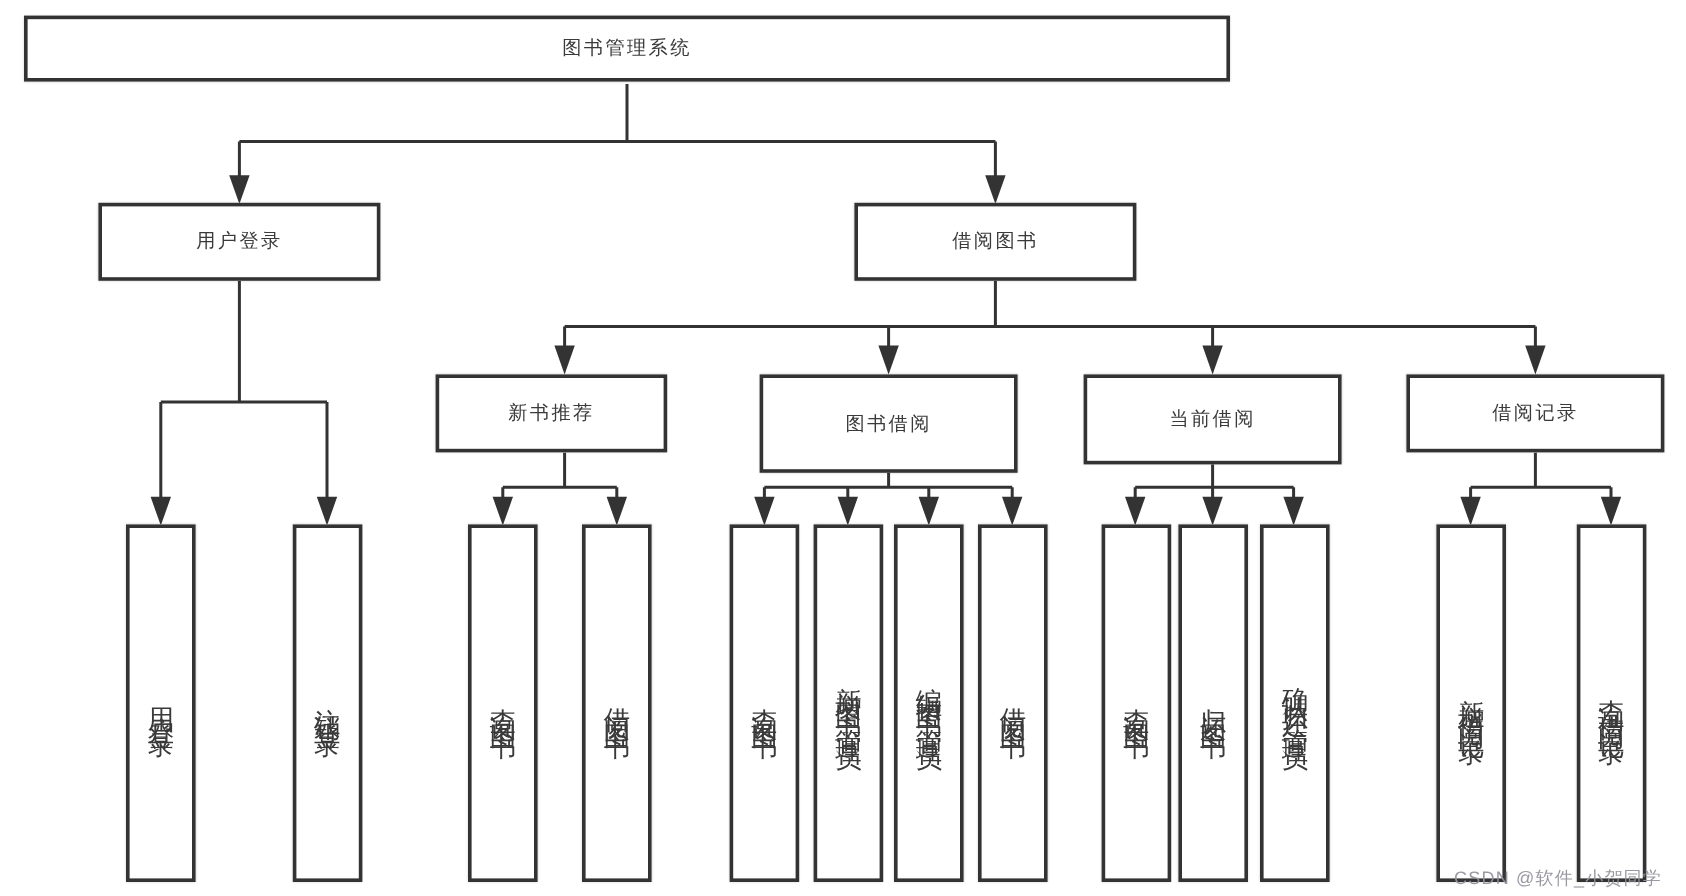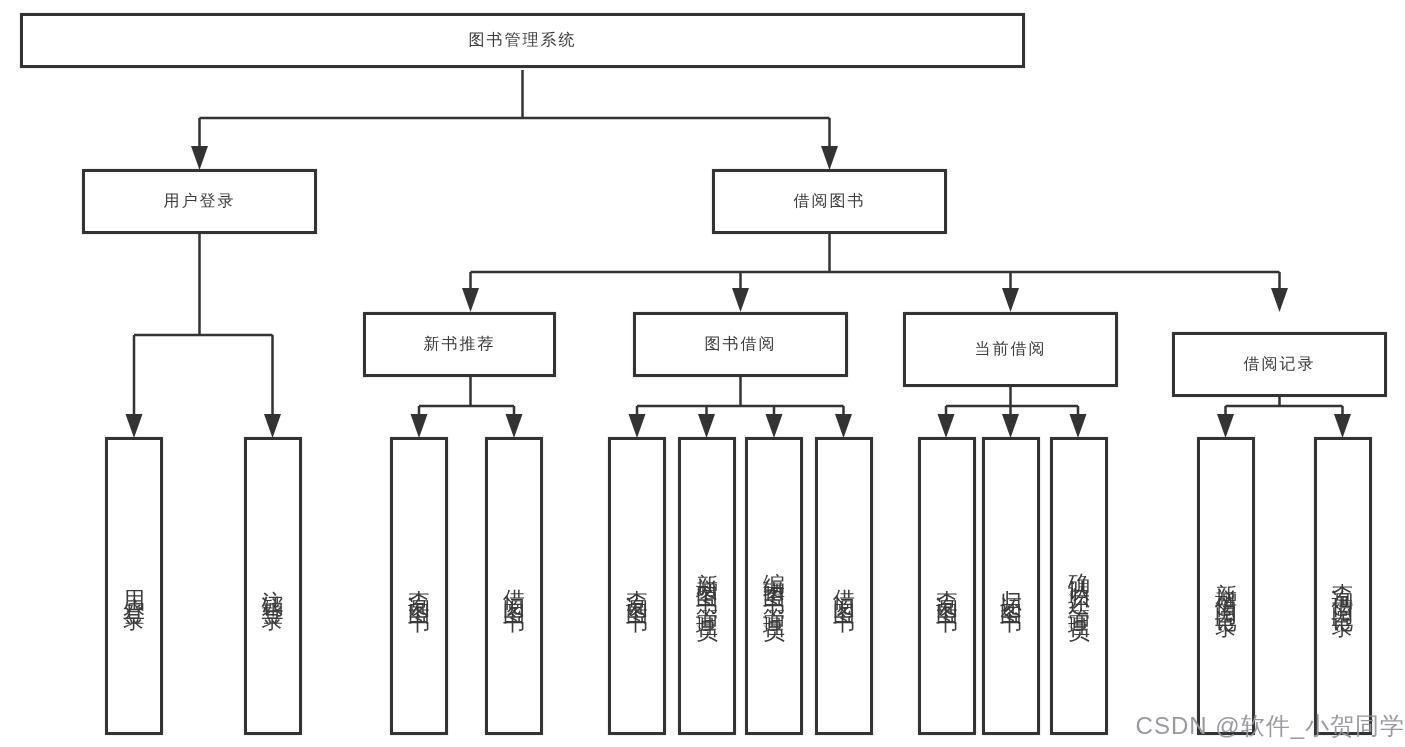--- a/index.html
+++ b/index.html
@@ -26,22 +26,22 @@
   .vbox{
     writing-mode:vertical-rl;
     text-orientation:mixed;
     letter-spacing:7px;
     line-height:1.1;
     font-size:22px;
     padding:6px 0;
   }
   .watermark{
     position:absolute;
-    right:0;bottom:5px;
-    font-size:24px;
+    right:20px;bottom:5px;
+    font-size:15px;
     color:rgba(148,148,156,0.95);
     letter-spacing:1px;
     white-space:nowrap;
     z-index:5;
   }
 </style>
 </head>
 <body>
 
 <div id="stage">
@@ -95,23 +95,23 @@
       <polygon fill="#333333" stroke="none" points="1334,414 1351,414 1342.5,438"></polygon>
     </g>
   </svg>
 
   <div class="box" style="left:20px;top:13px;width:1005px;height:55px;">图书管理系统</div>
 
   <div class="box" style="left:82px;top:169px;width:235px;height:65px;">用户登录</div>
   <div class="box" style="left:712px;top:169px;width:235px;height:65px;">借阅图书</div>
 
   <div class="box" style="left:363px;top:312px;width:193px;height:65px;">新书推荐</div>
-  <div class="box" style="left:633px;top:312px;width:215px;height:65px;">图书借阅</div>
+  <div class="box" style="left:633px;top:312px;width:215px;height:82px;">图书借阅</div>
   <div class="box" style="left:903px;top:312px;width:215px;height:75px;">当前借阅</div>
-  <div class="box" style="left:1172px;top:312px;width:215px;height:65px;margin-top:20px;">借阅记录</div>
+  <div class="box" style="left:1172px;top:312px;width:215px;height:65px;">借阅记录</div>
 
   <div class="box vbox" style="left:105px;top:437px;width:58px;height:298px;">用户登录</div>
   <div class="box vbox" style="left:243.5px;top:437px;width:58px;height:298px;">注销登录</div>
 
   <div class="box vbox" style="left:390px;top:437px;width:58px;height:298px;">查询图书</div>
   <div class="box vbox" style="left:485px;top:437px;width:58px;height:298px;">借阅图书</div>
 
   <div class="box vbox" style="left:608px;top:437px;width:58px;height:298px;">查询图书</div>
   <div class="box vbox" style="left:678px;top:437px;width:58px;height:298px;">新增图书（管理员）</div>
   <div class="box vbox" style="left:745px;top:437px;width:58px;height:298px;">编辑图书（管理员）</div>

